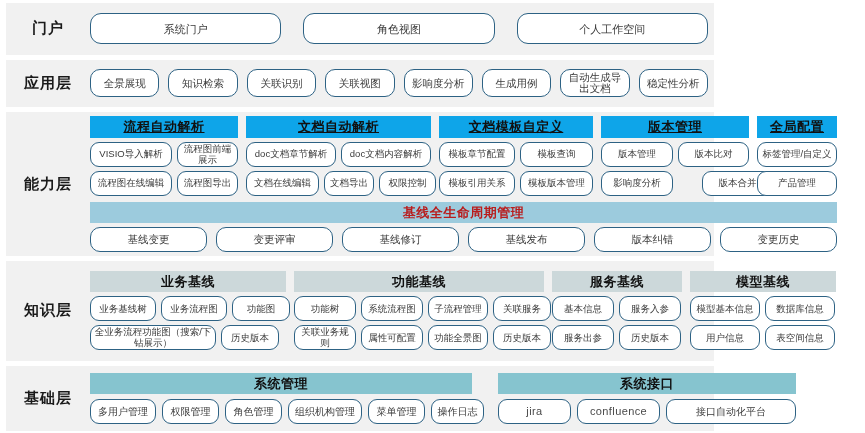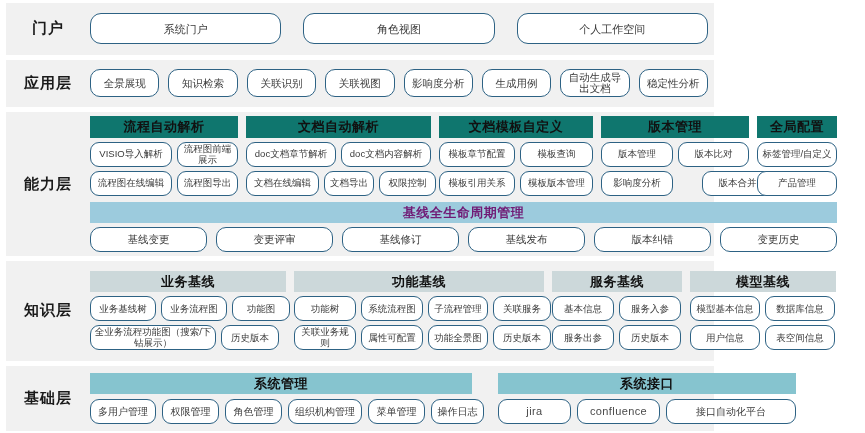--- a/index.html
+++ b/index.html
@@ -79,38 +79,39 @@
     height: 28px;
     border-radius: 10px;
     font-size: 10.5px;
   }
 
   
   .row-cap { height: 145px; }
   .cap-top { display: flex; gap: 8px; width: 100%; }
   .cap-group { display: flex; flex-direction: column; }
   .grp-header {
-    background: #0f766e;
+    background: #0ea5e9;
     color: #111;
     font-size: 13px;
     font-weight: bold;
     text-align: center;
     height: 22px;
     line-height: 22px;
     margin-bottom: 4px;
     letter-spacing: .5px;
+    text-decoration: underline;
   }
   .grp-rows { display: flex; flex-direction: column; gap: 4px; }
   .grp-line { display: flex; gap: 5px; }
   .grp-line .pill { height: 25px; }
 
   .baseline-block { margin-top: 6px; width: 100%; }
   .baseline-header {
     background: #9ccbdd;
-    color: #701a75;
+    color: #b91c1c;
     font-size: 13px;
     font-weight: bold;
     text-align: center;
     height: 21px;
     line-height: 21px;
     letter-spacing: .5px;
   }
   .baseline-row { display: flex; gap: 9px; margin-top: 4px; }
   .baseline-row .pill {
     flex: 1 1 0;

